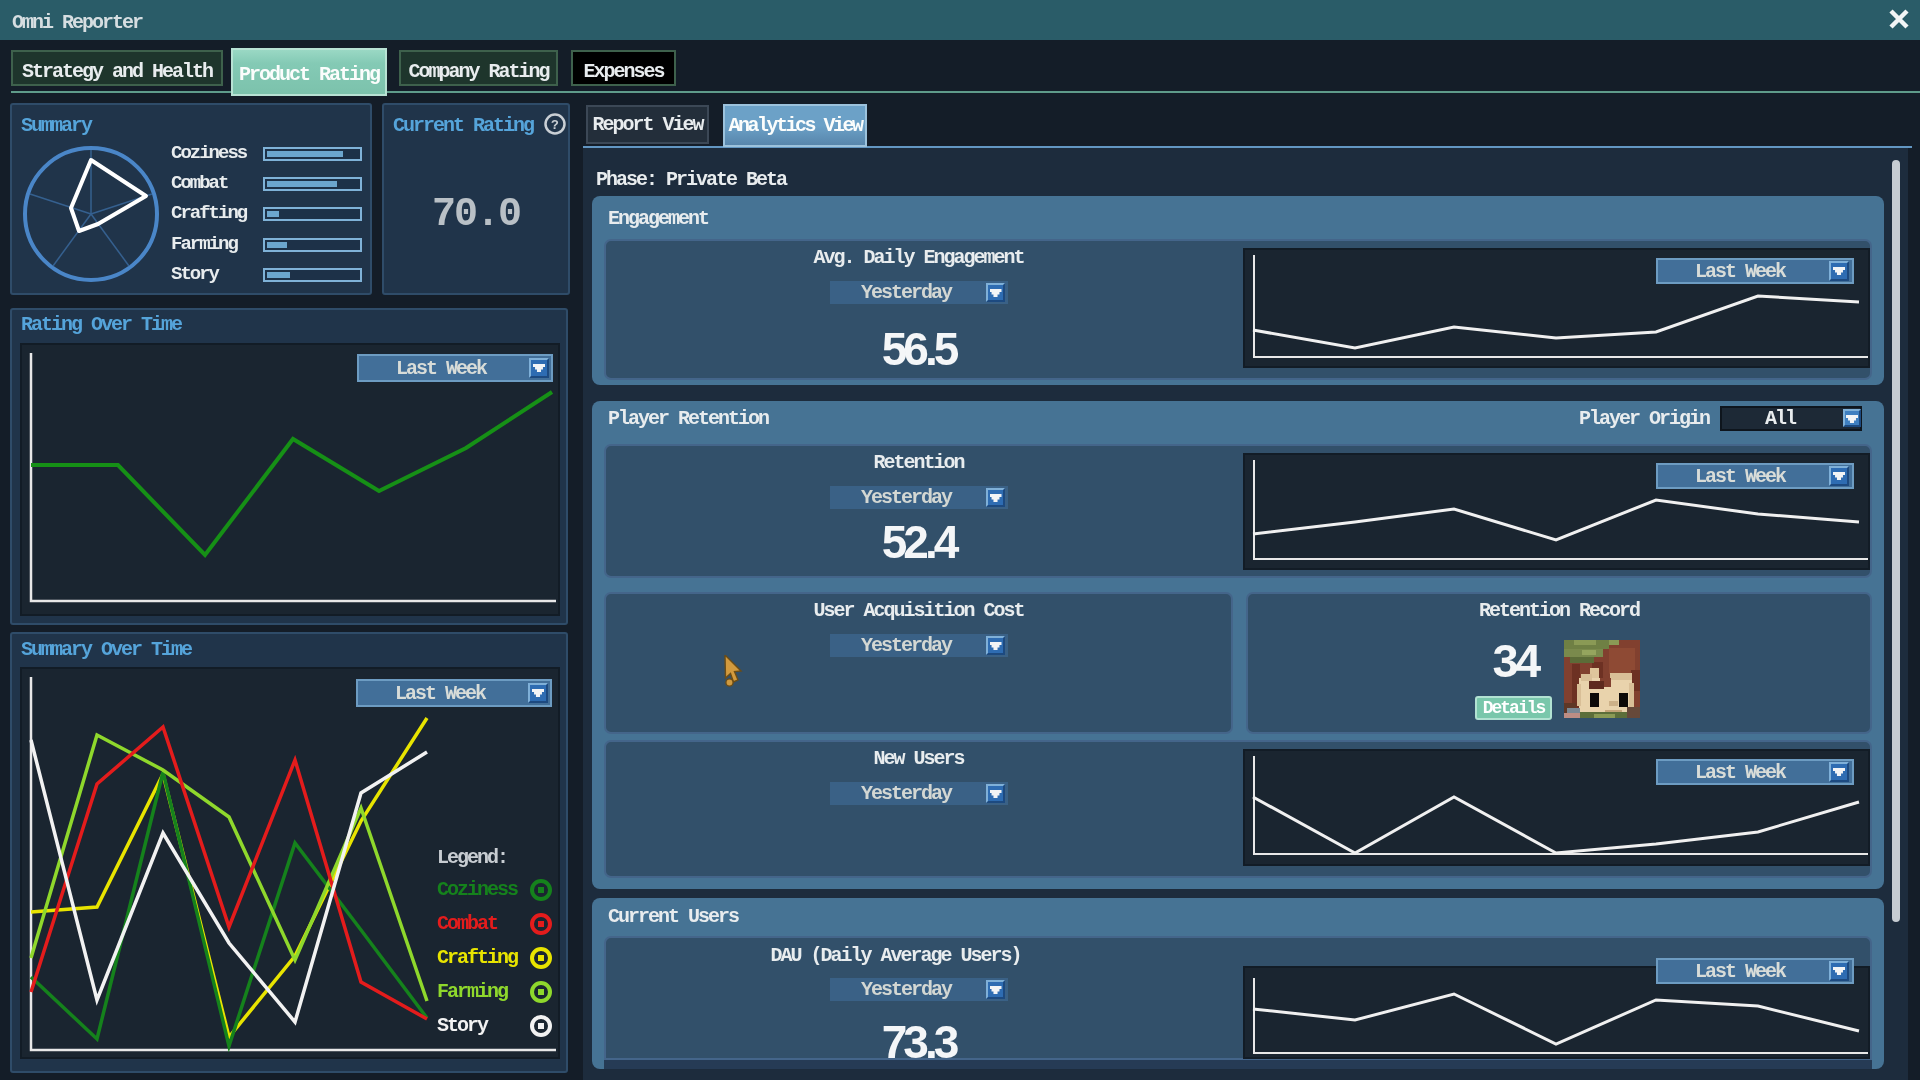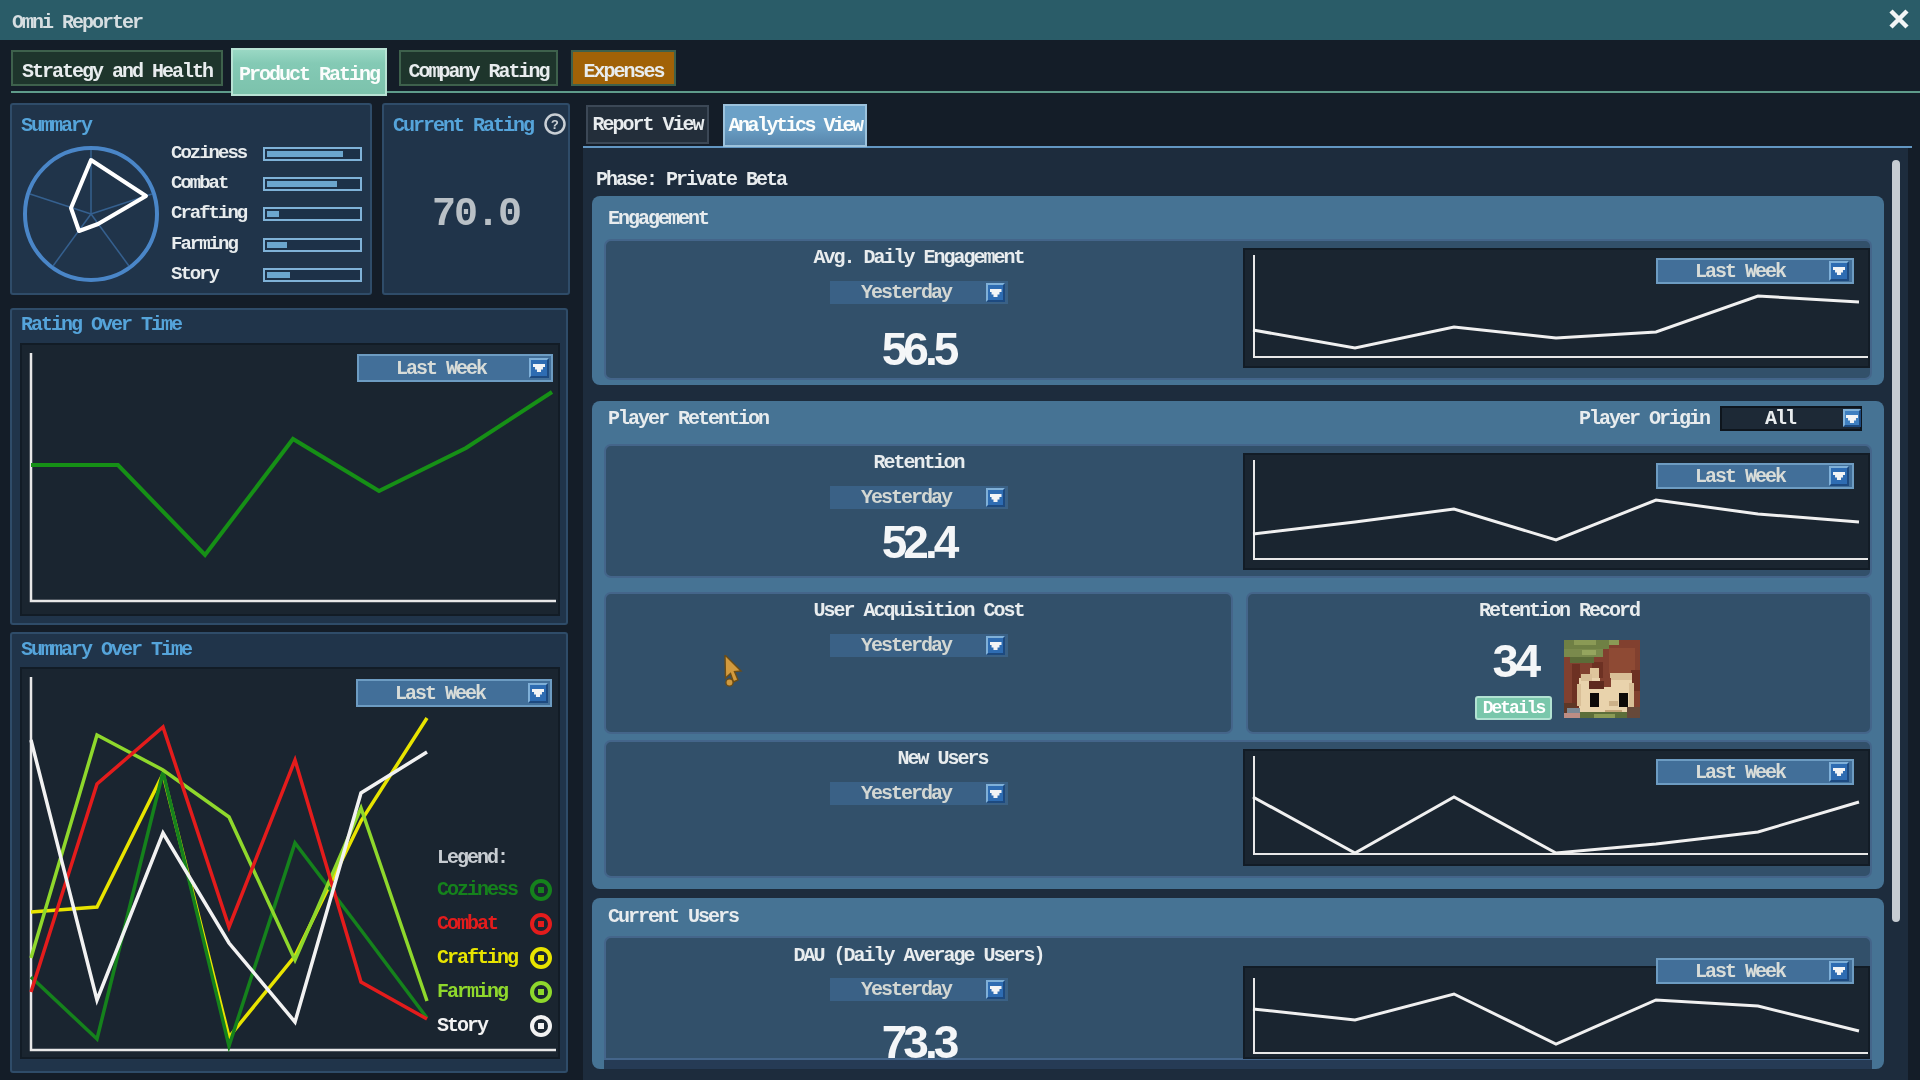--- a/index.html
+++ b/index.html
@@ -27,21 +27,21 @@
   <div class="abs" style="left:0;top:0;width:1920px;height:40px;background:#2a5c68"></div>
   <div class="abs txt" style="left:12px;top:11px;color:#d6dee1">Omni Reporter</div>
   <svg class="abs" style="left:1888px;top:8px" width="22" height="22" viewBox="0 0 22 22">
     <path d="M3 3 L19 19 M19 3 L3 19" stroke="#f2f5f6" stroke-width="4.5"></path>
   </svg>
 
   <div class="abs" style="left:11px;top:91px;width:1909px;height:2px;background:#5f9b8a"></div>
   <div class="abs ctr txt" style="left:11px;top:50px;width:212px;height:36px;background:#1e352c;border:2px solid #3e614c;padding-top:7px">Strategy and Health</div>
   <div class="abs ctr txt" style="left:231px;top:48px;width:156px;height:48px;background:linear-gradient(180deg,#9ad8c4 0%,#84cab5 30%,#7cc2ac 100%);border:2px solid #b8e2d4;z-index:3;padding-top:4px;color:#fbfdfc">Product Rating</div>
   <div class="abs ctr txt" style="left:399px;top:50px;width:159px;height:36px;background:#1e352c;border:2px solid #3e614c;padding-top:7px">Company Rating</div>
-  <div class="abs ctr txt" style="left:571px;top:50px;width:105px;height:36px;background:#a16207;border:2px solid #3e614c;padding-top:7px">Expenses</div>
+  <div class="abs ctr txt" style="left:571px;top:50px;width:105px;height:36px;background:#000000;border:2px solid #3e614c;padding-top:7px">Expenses</div>
 
   <div class="abs panel" style="left:10px;top:103px;width:362px;height:192px"></div>
   <div class="abs ptitle" style="left:21px;top:114px">Summary</div>
   <svg class="abs" style="left:16px;top:138px" width="152" height="152" viewBox="0 0 152 152">
     <circle cx="75" cy="76" r="66" fill="none" stroke="#4a86c8" stroke-width="4"></circle>
     <g stroke="#35608f" stroke-width="1.5">
       <line x1="75" y1="76" x2="75" y2="12"></line>
       <line x1="75" y1="76" x2="136" y2="56"></line>
       <line x1="75" y1="76" x2="113" y2="128"></line>
       <line x1="75" y1="76" x2="37" y2="128"></line>
@@ -158,26 +158,26 @@
 
   <div class="abs card" style="left:604px;top:592px;width:629px;height:142px"></div>
   <div class="abs ctr txt" style="left:604px;top:599px;width:629px;height:22px">User Acquisition Cost</div>
 
   <div class="abs card" style="left:1246px;top:592px;width:626px;height:142px"></div>
   <div class="abs ctr txt" style="left:1246px;top:599px;width:626px;height:22px">Retention Record</div>
   <div class="abs ctr" style="left:1455px;top:634px;width:120px;height:52px;font-family:'Liberation Sans', sans-serif;font-size:47px;letter-spacing:-3.6px;color:#f4f6f8">34</div>
   <div class="abs ctr" style="left:1475px;top:696px;width:77px;height:24px;background:#79c7ab;border:2px solid #b2e2d2;border-radius:3px;font-size:18px;letter-spacing:-2px;color:#ffffff">Details</div>
 
   <div class="abs card" style="left:604px;top:740px;width:1268px;height:138px"></div>
-  <div class="abs ctr txt" style="left:628px;top:747px;width:629px;height:22px">New Users</div>
+  <div class="abs ctr txt" style="left:604px;top:747px;width:629px;height:22px">New Users</div>
 
   <div class="abs section" style="left:592px;top:898px;width:1292px;height:171px"></div>
   <div class="abs txt" style="left:608px;top:905px">Current Users</div>
   <div class="abs card" style="left:604px;top:936px;width:1268px;height:124px;border-radius:7px 7px 0 0"></div>
-  <div class="abs ctr txt" style="left:604px;top:944px;width:629px;height:22px">DAU (Daily Average Users)</div>
+  <div class="abs ctr txt" style="left:581px;top:944px;width:629px;height:22px">DAU (Daily Average Users)</div>
   <div class="abs ctr num" style="left:604px;top:1014px;width:629px;height:56px">73.3</div>
   <div class="abs" style="left:604px;top:1060px;width:1268px;height:9px;background:#263b55"></div>
 
   <div class="abs ctr dd" style="left:830px;top:281px;width:178px;height:23px">
       <span class="txt" style="color:#d3d7d3;margin-right:26px">Yesterday</span>
     </div>
   <div class="ddarrow" style="left:986px;top:283px;width:19px;height:19px"></div>
   <div class="tri" style="left:989.5px;top:289px"></div>
   <div class="abs ctr dd" style="left:830px;top:486px;width:178px;height:23px">
       <span class="txt" style="color:#d3d7d3;margin-right:26px">Yesterday</span>

